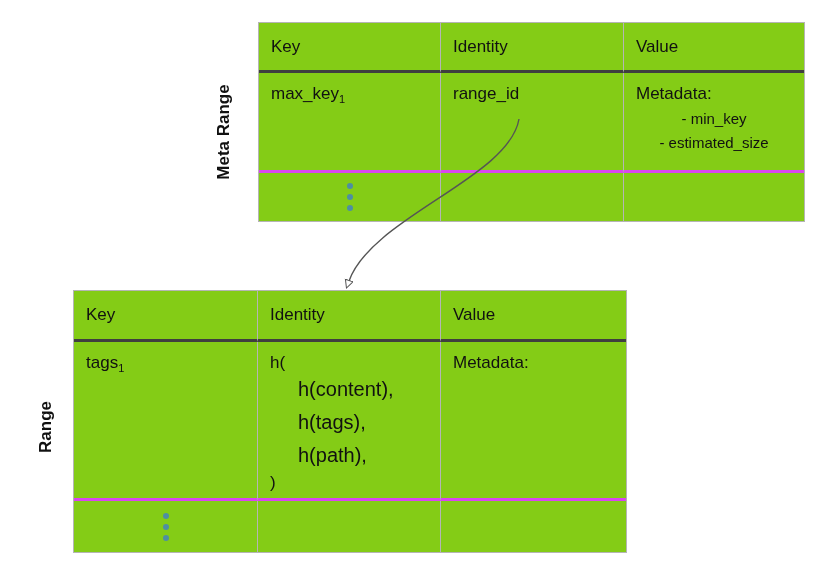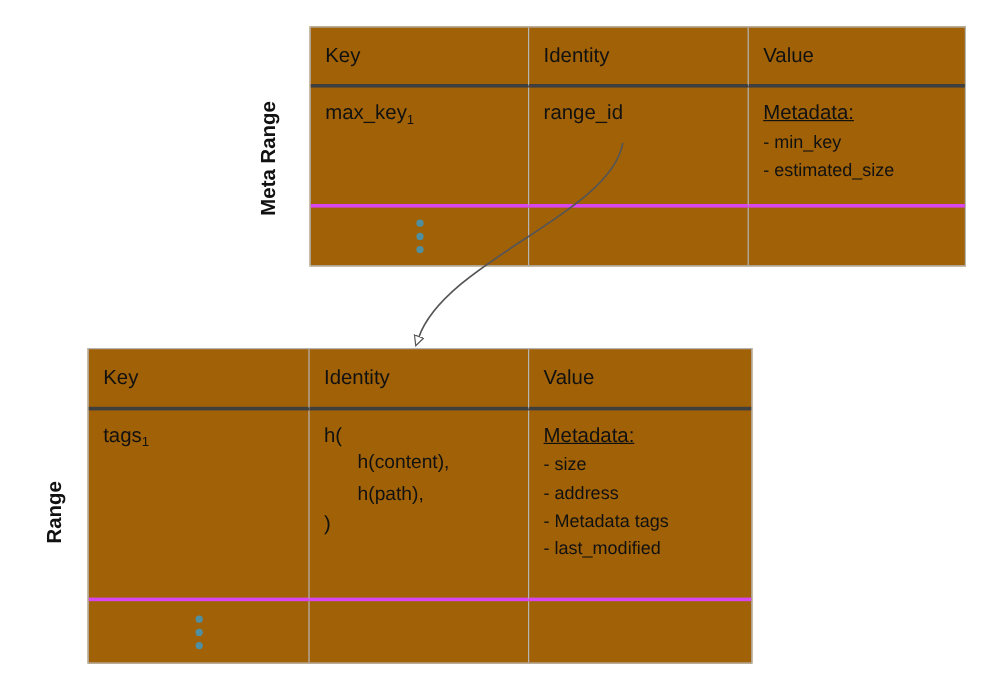--- a/index.html
+++ b/index.html
@@ -8,21 +8,21 @@
     width:828px;height:580px;
     background:#ffffff;
     font-family:"Liberation Sans", sans-serif;
     color:#111111;
     overflow:hidden;
   }
   .dtable{
     position:absolute;
     display:grid;
     border:1px solid #b5b5b5;
-    background:#a16207;
+    background:#84cc16;
   }
   #meta-range-table{
     left:258px;top:22px;
     grid-template-columns:182px 183px 180px;
     grid-template-rows:50px 100px 48px;
   }
   #range-table{
     left:73px;top:290px;
     grid-template-columns:184px 183px 185px;
     grid-template-rows:51px 159px 51px;
@@ -36,24 +36,24 @@
     overflow:hidden;
   }
   .cell.last-col{border-right:none;}
   .cell.last-row{border-bottom:none;}
   .cell.hdr{
     border-bottom:3px solid #3f3f3f;
     display:flex;align-items:center;
     padding-top:0;padding-bottom:0;
   }
   sub.idx{font-size:11px;line-height:0;vertical-align:-4px;}
-  .meta-title{text-decoration:underline;display:inline-block;margin-bottom:3px;}
+  .meta-title{display:inline-block;margin-bottom:3px;}
   .meta-list{font-size:15px;line-height:1.55;}
-  .meta-list div{white-space:nowrap;}
-  .hash-args{font-size:16px;line-height:1.65;padding-left:28px;}
+  .meta-list div{white-space:nowrap;text-align:center;}
+  .hash-args{font-size:20px;line-height:1.65;padding-left:28px;}
   .hash-close{font-size:17px;}
   .ellipsis-cell{
     display:flex;align-items:center;justify-content:center;
     padding:0;
   }
   .dots{display:flex;flex-direction:column;gap:5px;}
   .dots span{
     width:6px;height:6px;border-radius:50%;
     background:#4e8fa2;display:block;
   }
@@ -115,32 +115,27 @@
     <div class="cell hdr">Identity</div>
     <div class="cell hdr last-col">Value</div>
 
     <div class="cell">
       <span>tags</span><sub class="idx">1</sub>
     </div>
     <div class="cell">
       <div>h(</div>
       <div class="hash-args">
         <div>h(content),</div>
+        <div>h(tags),</div>
         <div>h(path),</div>
       </div>
       <div class="hash-close">)</div>
     </div>
     <div class="cell last-col">
       <span class="meta-title">Metadata:</span>
-      <div class="meta-list">
-        <div>- size</div>
-        <div>- address</div>
-        <div>- Metadata tags</div>
-        <div>- last_modified</div>
-      </div>
     </div>
 
     <div class="cell last-row ellipsis-cell">
       <div class="dots">
         <span></span>
           <span></span>
           <span></span>
       </div>
     </div>
     <div class="cell last-row"></div>

